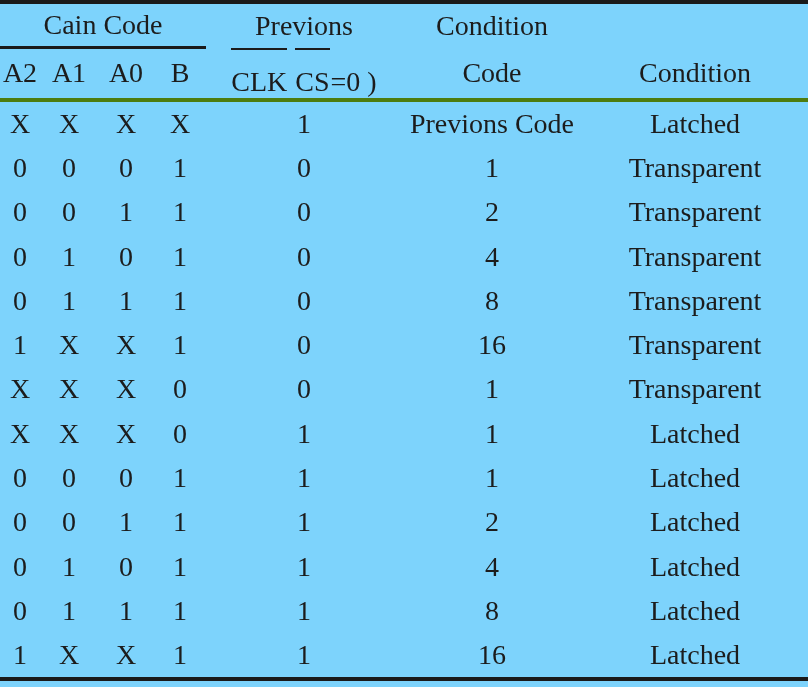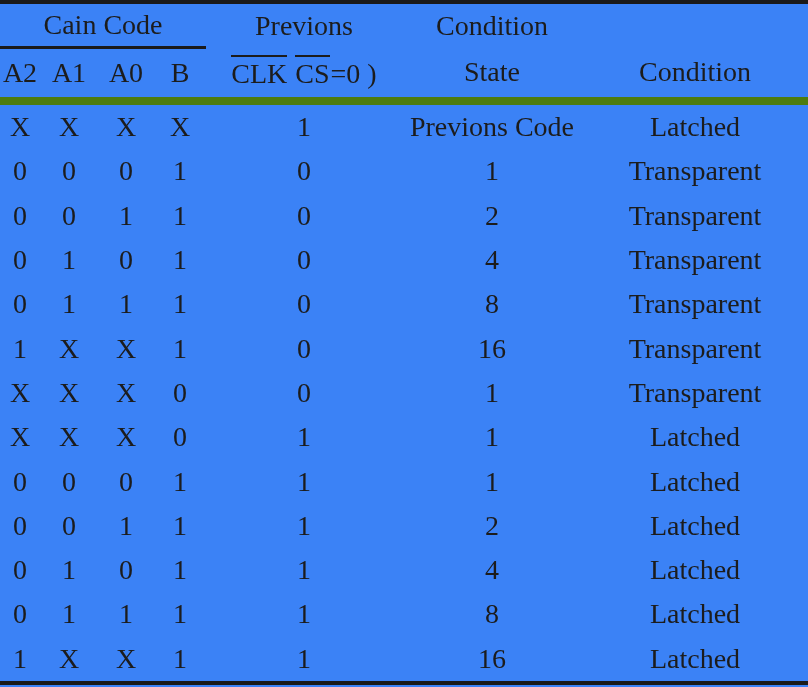--- a/index.html
+++ b/index.html
@@ -4,21 +4,21 @@
 <style>
   html, body {
     margin: 0;
     padding: 0;
     background: #ffffff;
   }
   .page {
     position: relative;
     width: 808px;
     height: 687px;
-    background: #3b82f6;
+    background: #7dd3fc;
     color: #1c1c1c;
     font-family: "Liberation Serif", "DejaVu Serif", serif;
     overflow: hidden;
   }
   table.truth {
     border-collapse: collapse;
     table-layout: fixed;
     width: 808px;
     font-size: 28px;
     border-top: 4px solid #1a1a1a;
@@ -33,28 +33,28 @@
     white-space: nowrap;
     overflow: visible;
   }
   tr.group th { height: 42px; }
   th.cain {
     border-bottom: 3px solid #1a1a1a;
     padding-right: 24px;
   }
   tr.cols th {
     height: 48px;
-    border-bottom: 8px solid #4d7c0f;
+    border-bottom: 4px solid #4d7c0f;
   }
   tbody td { height: 44.3px; }
   .cond { padding-left: 18px; }
   .ol {
     display: inline-block;
     border-top: 2px solid #1c1c1c;
-    padding-top: 2px;
+    padding-top: 17px;
     line-height: 1.05;
     text-align: center;
   }
   .ol + .ol { margin-left: 8px; }
   .suffix { margin-left: 1px; }
 </style>
 </head>
 <body>
 
 <div class="page">
@@ -74,21 +74,21 @@
         <th>Previons</th>
         <th>Condition</th>
         <th></th>
       </tr>
       <tr class="cols">
         <th>A2</th>
         <th>A1</th>
         <th>A0</th>
         <th>B</th>
         <th><span class="ol">CLK</span><span class="ol">CS</span><span class="suffix">=0 )</span></th>
-        <th>State</th>
+        <th>Code</th>
         <th class="cond">Condition</th>
       </tr>
     </thead>
     <tbody>
       <tr>
         <td>X</td>
         <td>X</td>
         <td>X</td>
         <td>X</td>
         <td>1</td>

